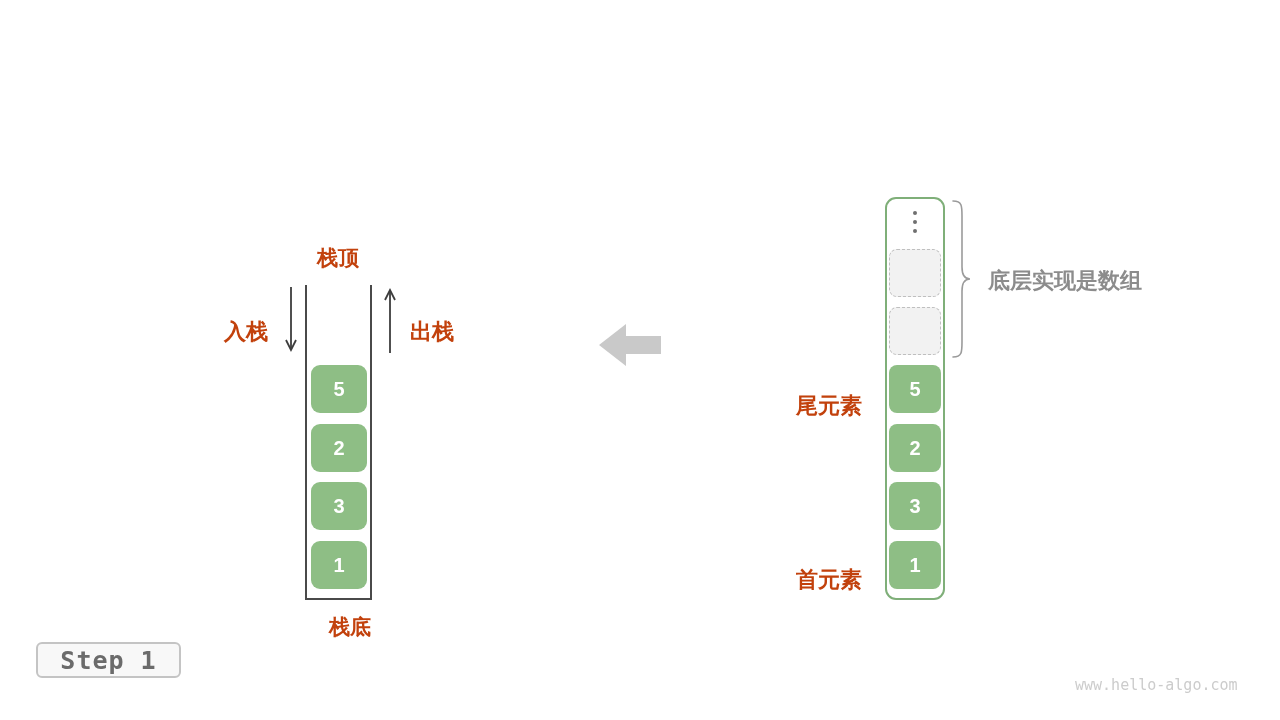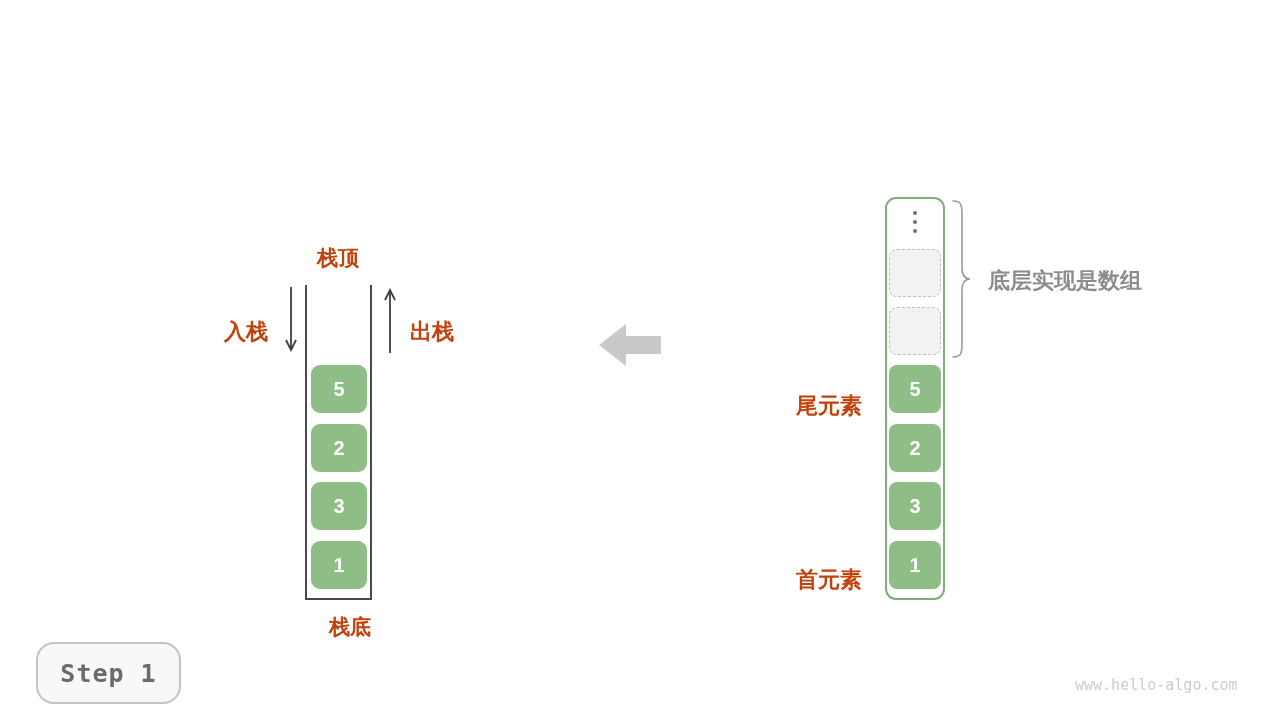--- a/index.html
+++ b/index.html
@@ -26,22 +26,22 @@
     left:305px;top:285px;width:67px;height:315px;background:#ffffff;
     border-left:2px solid #4a4a4a;border-right:2px solid #4a4a4a;border-bottom:2px solid #4a4a4a;
     box-sizing:border-box;
   }
   #array-box{
     left:885px;top:197px;width:60px;height:403px;background:#ffffff;
     border:2px solid #7FAF79;border-radius:11px;box-sizing:border-box;
   }
   .dot{width:4px;height:4px;border-radius:50%;background:#6f6f6f;position:absolute;left:913px;}
   #step-badge{
-    left:36px;top:642px;width:145px;height:62px;background:#F8F8F8;
-    border:2px solid #C4C4C4;border-radius:18px;box-sizing:border-box;
+    left:36px;top:642px;width:145px;height:36px;background:#F8F8F8;
+    border:2px solid #C4C4C4;border-radius:6px;box-sizing:border-box;
     display:flex;align-items:center;justify-content:center;
     font-family:"DejaVu Sans Mono","Liberation Mono",monospace;
     font-weight:bold;font-size:25px;color:#6b6b6b;letter-spacing:1px;
   }
   #watermark{
     left:1075px;top:676px;font-family:"DejaVu Sans Mono","Liberation Mono",monospace;
     font-size:15px;color:#cccccc;
   }
   .tc{text-align:center;} .tr{text-align:right;margin-top:12px;}
 </style>

